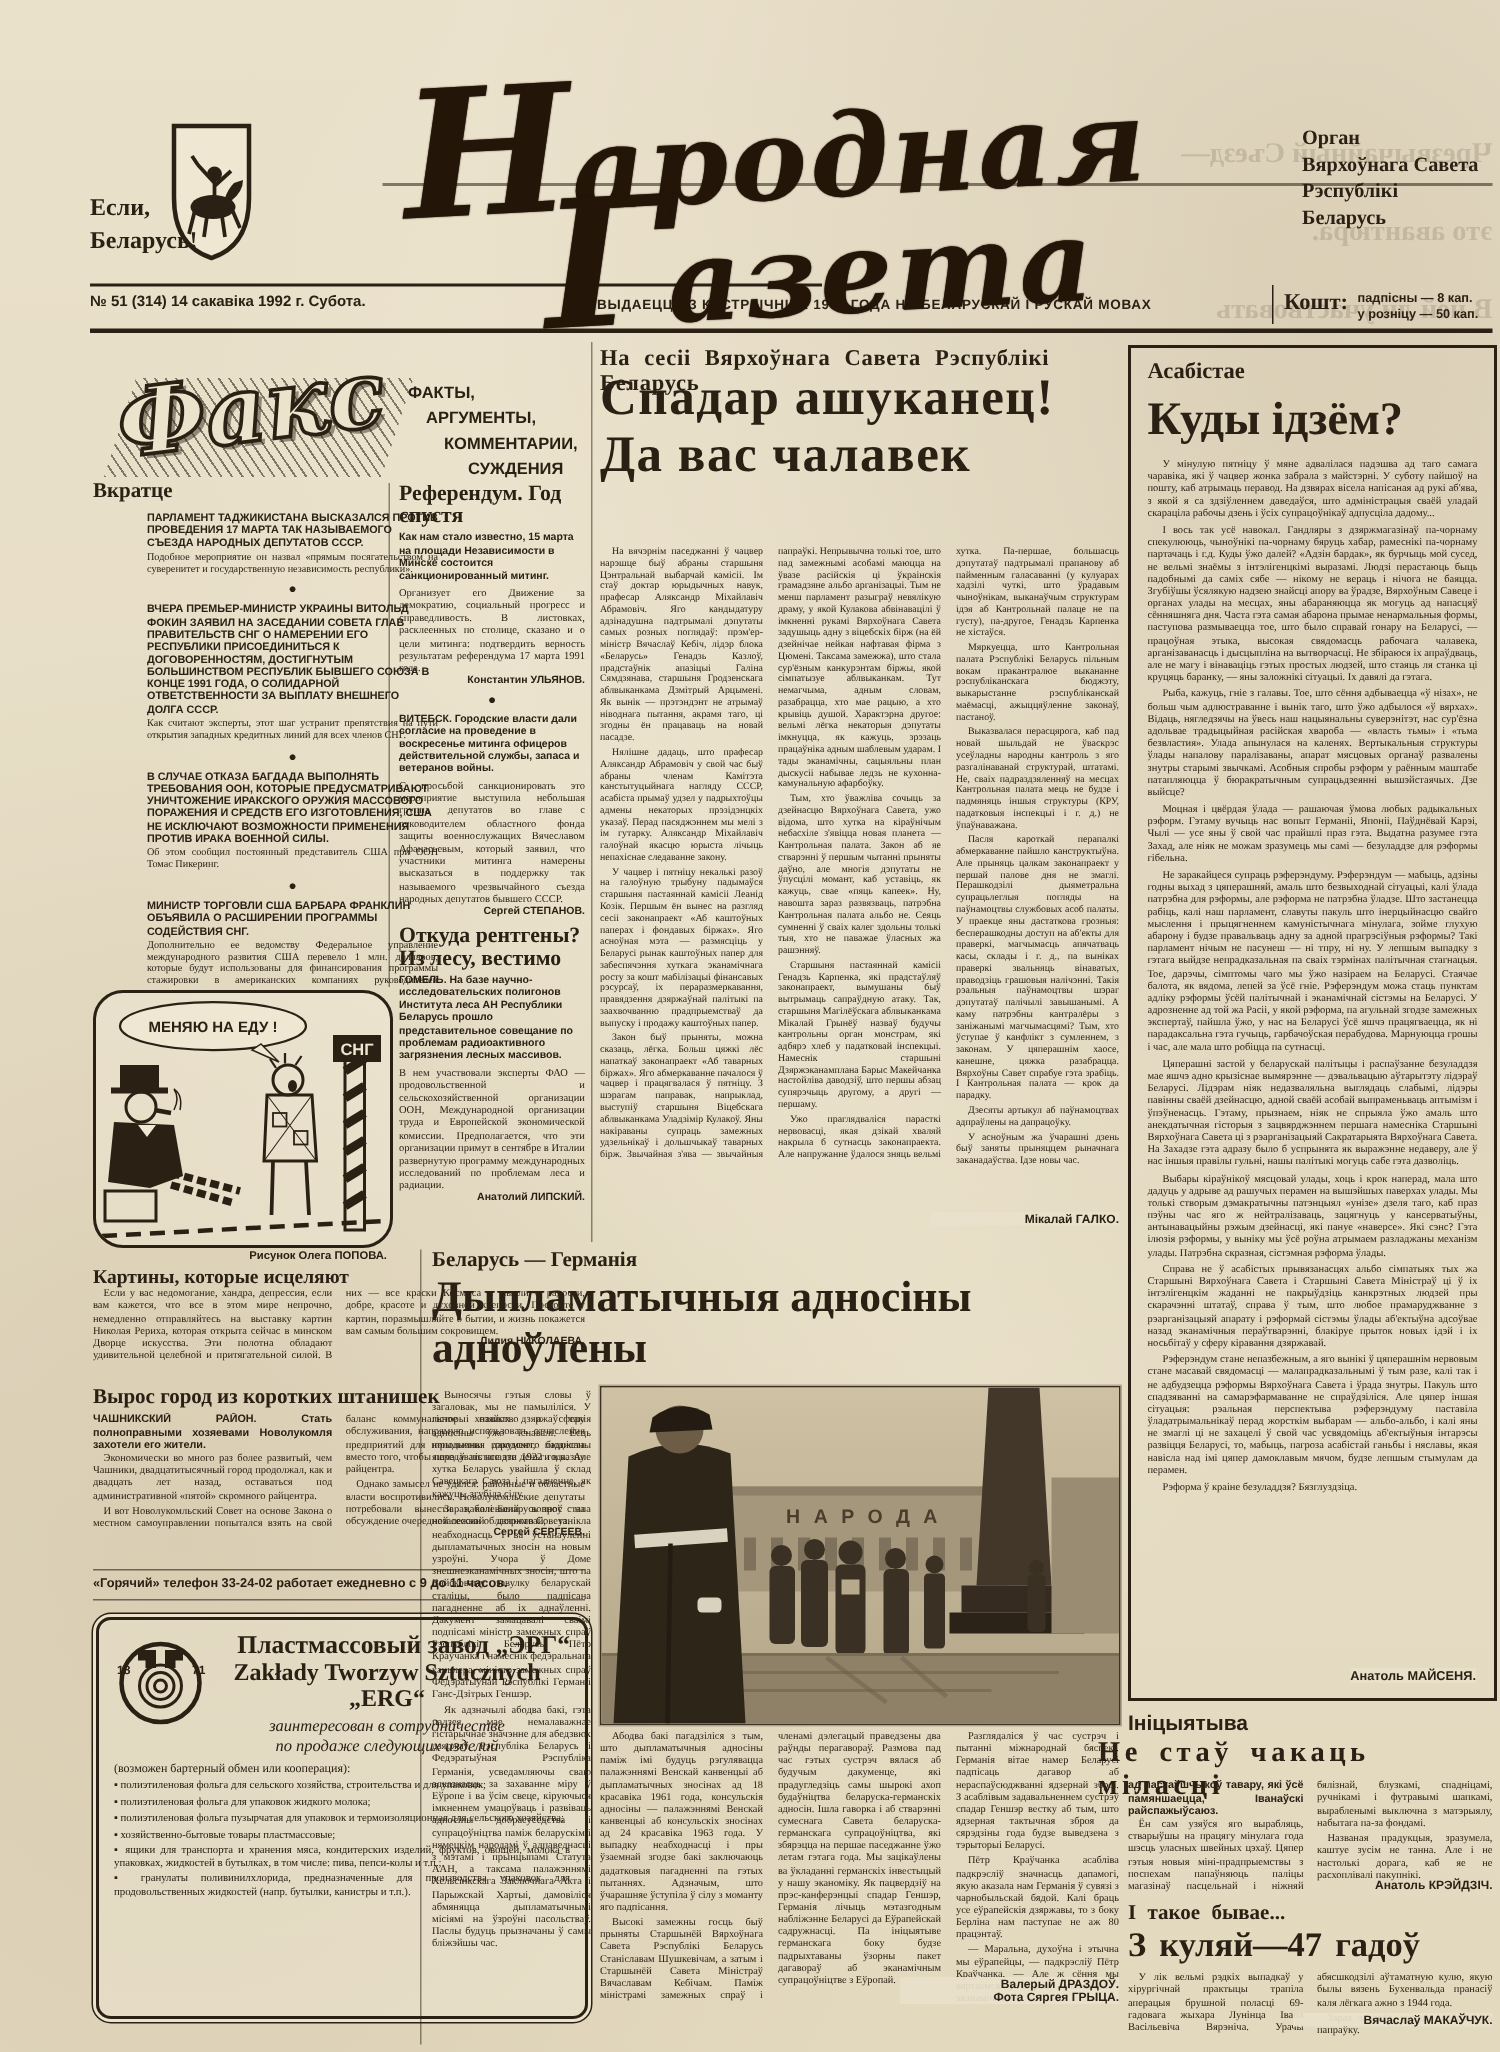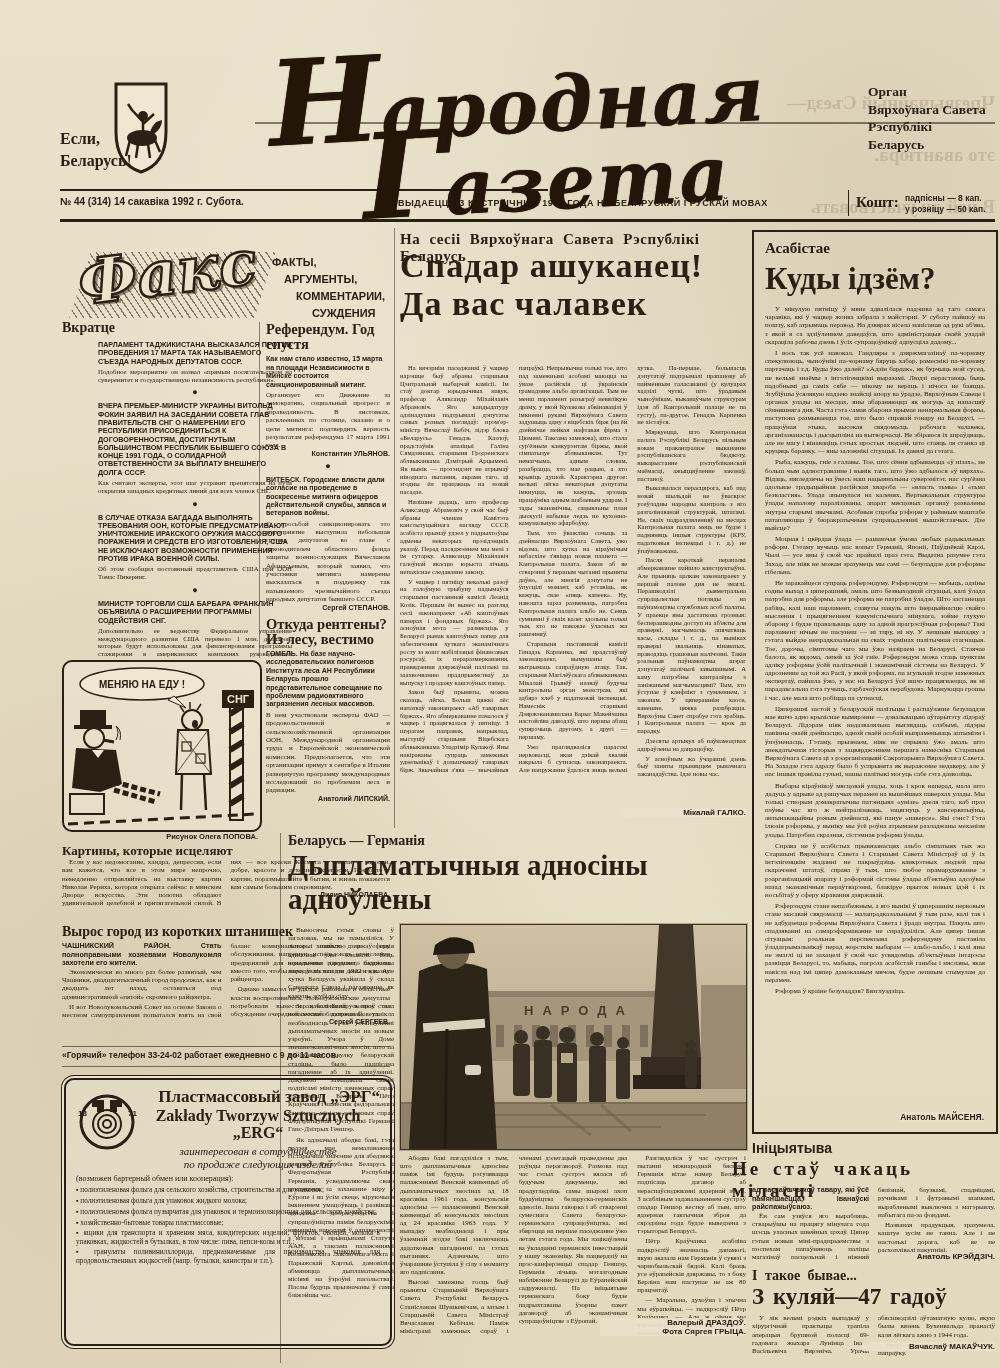--- a/index.html
+++ b/index.html
@@ -38,21 +38,21 @@
   .tagline p:nth-child(3){padding-left:24px;}
   .tagline p:nth-child(4){padding-left:40px;}
   .vk-head{font-family:"Liberation Sans",sans-serif;font-weight:bold;font-size:7.2px;line-height:1.15;}
   .vk-tail{font-size:6.8px;line-height:1.15;text-align:justify;margin-top:2px;}
   .sep{ text-align:center;font-size:9px;line-height:1;margin:5px 0;}
   .sub-title{font-size:14.5px;line-height:1.05;font-weight:bold;margin:0 0 3px;}
   .lead{font-family:"Liberation Sans",sans-serif;font-weight:bold;font-size:7px;line-height:1.2;}
   .bodytxt{font-size:7px;line-height:1.2;text-align:justify;}
   .by-sm{font-size:7px;}
   
-  .cartoon{border:2px solid #2a2014;border-radius:10px;overflow:hidden;background:rgba(255,252,240,.25);}
+  .cartoon{border:2px solid #2a2014;border-radius:20px;overflow:hidden;background:rgba(255,252,240,.25);}
   .photo{border:1px solid #3d3122;box-shadow:0 0 0 1px rgba(61,49,34,.3);}
   
   .adbox{border:2px solid #2a2014;border-radius:10px;box-shadow:0 0 0 2px #ece3cc,0 0 0 3px #2a2014;padding:8px 10px;background:rgba(243,238,222,.35);}
   .ad-title{font-size:17px;font-weight:bold;text-align:right;line-height:1.1;}
   .ad-sub{font-size:16px;font-weight:bold;text-align:center;line-height:1.1;}
   .ad-it{font-style:italic;font-size:11px;text-align:center;line-height:1.2;}
   .ad-note{font-size:8px;text-align:left;margin-top:3px;}
   .ad-list p{margin:0 0 2.5px;font-size:7.2px;line-height:1.15;text-align:justify;}
   .ad-list p::before{content:"▪ ";}
   .ad-addr{border:1.5px solid #2a2014;margin:4px auto 0;width:220px;text-align:center;
@@ -109,21 +109,21 @@
   </div>
 
   <div class="abs organ" style="left:868px;top:84px;width:125px;z-index:3;">
       <p>Орган</p>
       <p>Вярхоўнага Савета</p>
       <p>Рэспублікі</p>
       <p>Беларусь</p>
     </div>
 
   <div class="abs rule" style="left:60px;top:189px;width:488px;height:2px;"></div>
-  <div class="abs sansB" style="left:60px;top:196px;font-size:10px;">№ 44 (314) 14 сакавіка 1992 г. Субота.</div>
+  <div class="abs sansB" style="left:60px;top:196px;font-size:10px;">№ 51 (314) 14 сакавіка 1992 г. Субота.</div>
   <div class="abs sansB" style="left:398px;top:198px;font-size:9px;letter-spacing:.5px;">ВЫДАЕЦЦА З КАСТРЫЧНІКА 1990 ГОДА НА БЕЛАРУСКАЙ І РУСКАЙ МОВАХ</div>
   <div class="abs vrule" style="left:848px;top:190px;height:26px;"></div>
   <div class="abs serifB" style="left:856px;top:194px;font-size:15px;">Кошт:</div>
   <div class="abs price-lines" style="left:905px;top:193px;width:95px;">
       <p>падпісны — 8 кап.</p>
       <p>у розніцу — 50 кап.</p>
     </div>
   <div class="abs rule" style="left:60px;top:219px;width:935px;height:3px;"></div>
 
   <div class="abs faxhatch" style="left:80px;top:252px;width:185px;height:66px;"></div>

